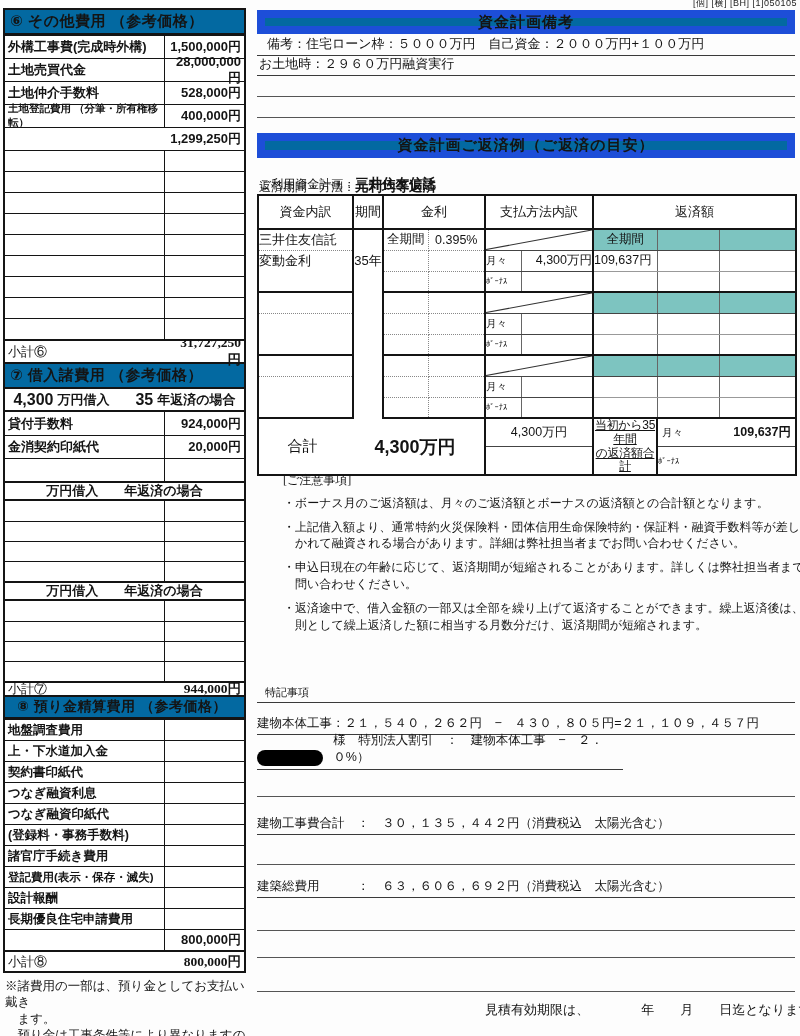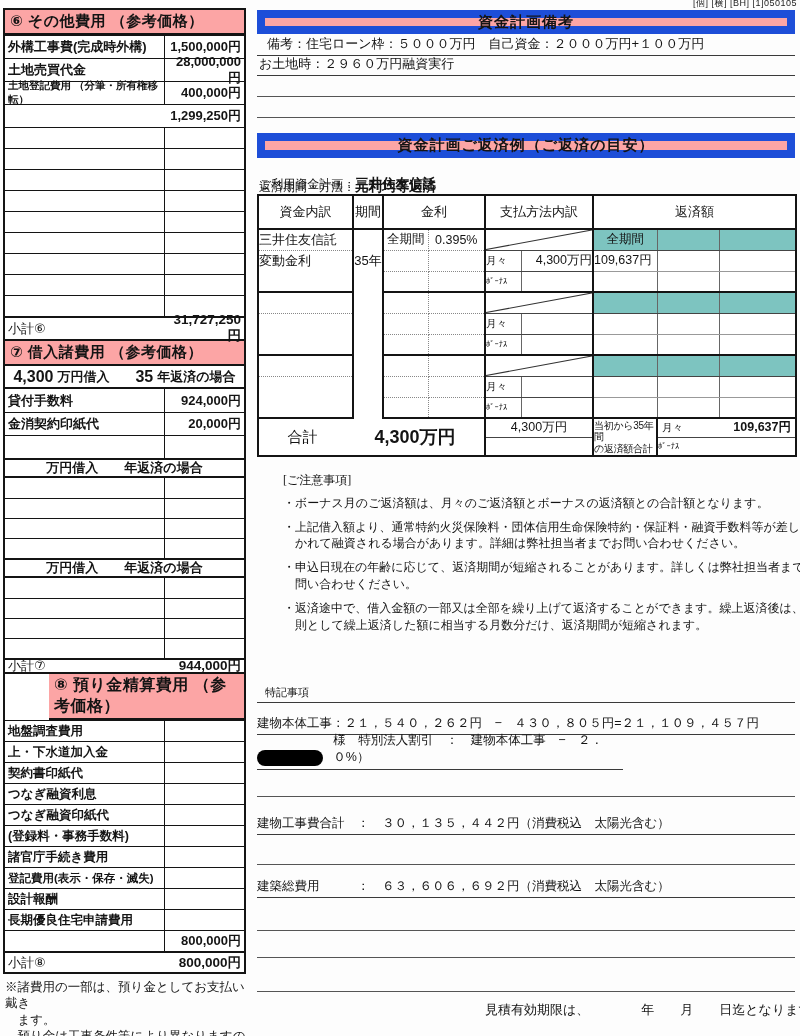--- a/index.html
+++ b/index.html
@@ -1,34 +1,34 @@
 <!DOCTYPE html>
 <html><head>
 <meta charset="utf-8">
 <style>
   * { box-sizing: border-box; margin:0; padding:0; }
   html,body { overflow:hidden; }
   body {
     width:800px; height:1036px; position:relative; background:#fdfdfd;
     font-family:"Liberation Sans","DejaVu Sans",sans-serif; color:#141414;
   }
-  .teal { background:#fca5a5; }
+  .teal { background:#0369a1; }
   
   .left-col { position:absolute; left:3px; top:8px; width:243px; }
   .sec { border:2px solid #141414; background:#fff; }
   .sec + .sec { margin-top:-2px; }
   .sec-head { border-bottom:2px solid #141414; font-weight:bold; font-size:15px; padding:2px 5px; letter-spacing:.5px; }
   .lrow { display:flex; align-items:stretch; border-top:1px solid #141414; }
   .lrow:first-child { border-top:none; }
   .lrow .lab { width:160px; padding:0 3px; font-weight:bold; font-size:13px; border-right:1px solid #141414; display:flex; align-items:center; }
   .lrow .lab.sm { font-size:10.5px; }
   .lrow .lab.md { font-size:12.5px; }
   .lrow .val { flex:1; text-align:right; padding:0 3px; font-weight:bold; font-size:13px; display:flex; align-items:center; justify-content:flex-end; }
   .h23{height:23px}.h22{height:14px}.h21{height:21px}.h20{height:20px}
-  .subrow { border-top:2px solid #141414; }
+  .subrow { border-top:2px solid #141414;font-family:Liberation Serif, serif; }
   .subrow .lab { font-weight:normal; border-right:none; }
   .subrow .val { font-size:13.5px; }
   .caserow { border-top:2px solid #141414; border-bottom:2px solid #141414; display:flex; align-items:center; justify-content:center; gap:4px; font-weight:bold; font-size:13px; }
   .caserow + .lrow { border-top:none; }
   .caserow .bignum { font-size:16px; }
   .caserow .gap { width:18px; }
   .footnote { margin-top:5px; font-family:"Liberation Serif","DejaVu Serif",serif; font-size:12.5px; line-height:1.3; white-space:pre-line; padding-left:2px; }
   
   .rc { position:absolute; left:257px; width:538px; }
   .corner-note { position:absolute; top:-3px; right:3px; font-size:9px; color:#222; letter-spacing:.5px; }
@@ -55,21 +55,21 @@
   .cell-bonus { font-size:8.5px; padding-left:5px; }
   .cell-amt { font-weight:bold; font-size:12.5px; text-align:right; padding-right:4px; }
   .cell-pay { font-weight:bold; font-size:12.5px; padding-left:3px; }
   .tealcell { background:#7dc4c0; font-weight:bold; font-size:12.5px; text-align:center; }
   .diag { position:relative; }
   .diag svg { position:absolute; inset:0; width:100%; height:100%; }
   .sumcell div { display:flex; align-items:center; justify-content:space-around; }
   .sum-label { font-size:15px; }
   .sum-big { font-weight:bold; font-size:18px; }
   .sumA { font-weight:bold; font-size:12.5px; text-align:center; }
-  .sumB { font-size:10px; white-space:pre-line; line-height:1.15; letter-spacing:-0.3px; }
+  .sumB { font-size:12px; text-align:center; white-space:pre-line; line-height:1.15; letter-spacing:-0.3px;text-decoration:underline; }
   .sumC div { display:flex; align-items:center; justify-content:space-between; padding:0 4px; }
   .sumC .mon { font-size:10.5px; }
   .sumC .pay { font-weight:bold; font-size:12.5px; }
   
   .notes { font-family:"Liberation Serif","DejaVu Serif",serif; font-size:12px; line-height:1.4;margin-left:26px; }
   .notes .nhead { margin-bottom:6px; }
   .notes .item { padding-left:1em; text-indent:-1em; margin-bottom:7px; }
   .redact { display:inline-block; width:70px; height:16px; background:#000; border-radius:8px; margin-right:10px; vertical-align:middle; }
   .validity { position:absolute; left:485px; top:1001px; font-size:13px; white-space:nowrap; }
 </style>
@@ -84,20 +84,24 @@
     <div class="sec-head teal">⑥ その他費用 （参考価格）</div>
     <div class="lrow h23">
         <div class="lab">外構工事費(完成時外構)</div>
         <div class="val">1,500,000円</div>
       </div>
     <div class="lrow h23">
         <div class="lab">土地売買代金</div>
         <div class="val">28,000,000円</div>
       </div>
     <div class="lrow h23">
+        <div class="lab">土地仲介手数料</div>
+        <div class="val">528,000円</div>
+      </div>
+    <div class="lrow h23">
         <div class="lab sm">土地登記費用 （分筆・所有権移転）</div>
         <div class="val">400,000円</div>
       </div>
     <div class="lrow h23">
         <div class="val">1,299,250円</div>
       </div>
     <div class="lrow h21">
         <div class="lab"></div>
         <div class="val"></div>
       </div>
@@ -202,21 +206,21 @@
         <div class="lab"></div>
         <div class="val"></div>
       </div>
     <div class="lrow h22 subrow">
         <div class="lab">小計⑦</div>
         <div class="val">944,000円</div>
       </div>
   </div>
 
   <div class="sec">
-    <div class="sec-head teal" style="font-size:16px; padding:1px 5px;margin-left:44px;">⑧ 預り金精算費用 （参考価格）</div>
+    <div class="sec-head teal" style="font-size:14px; padding:1px 12px;">⑧ 預り金精算費用 （参考価格）</div>
     <div class="lrow h21">
         <div class="lab md">地盤調査費用</div>
         <div class="val"></div>
       </div>
     <div class="lrow h21">
         <div class="lab md">上・下水道加入金</div>
         <div class="val"></div>
       </div>
     <div class="lrow h21">
         <div class="lab md">契約書印紙代</div>

